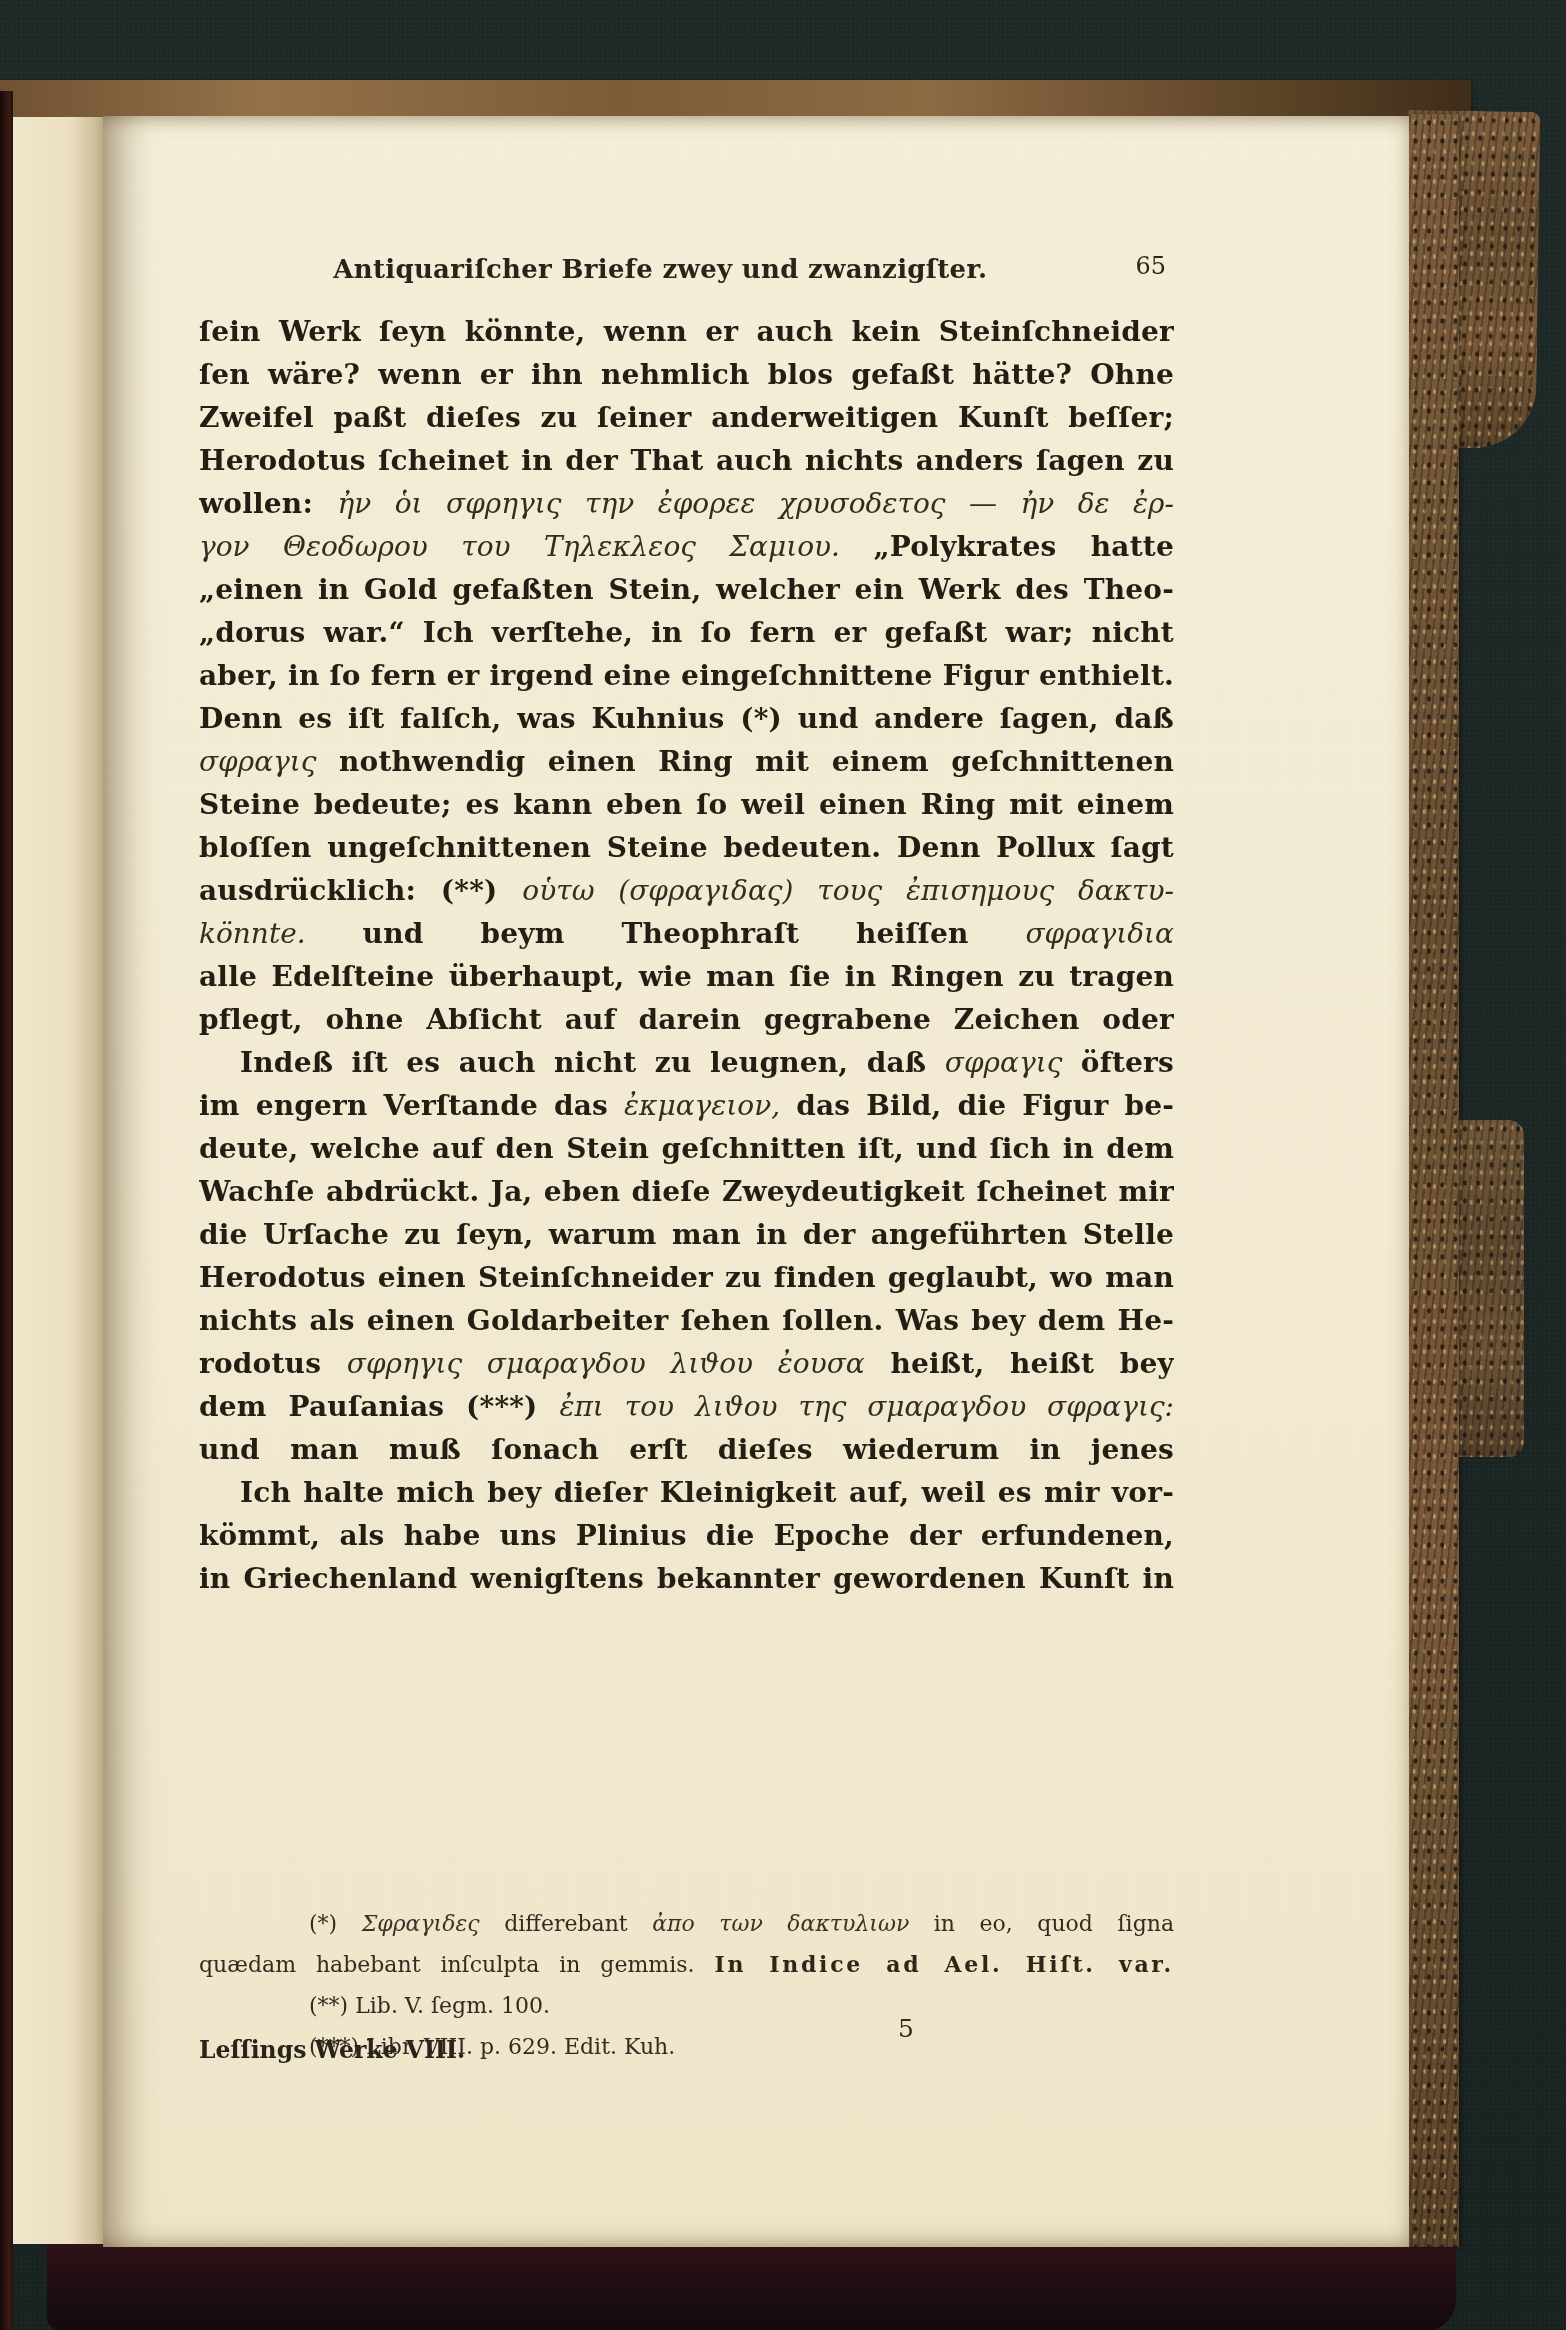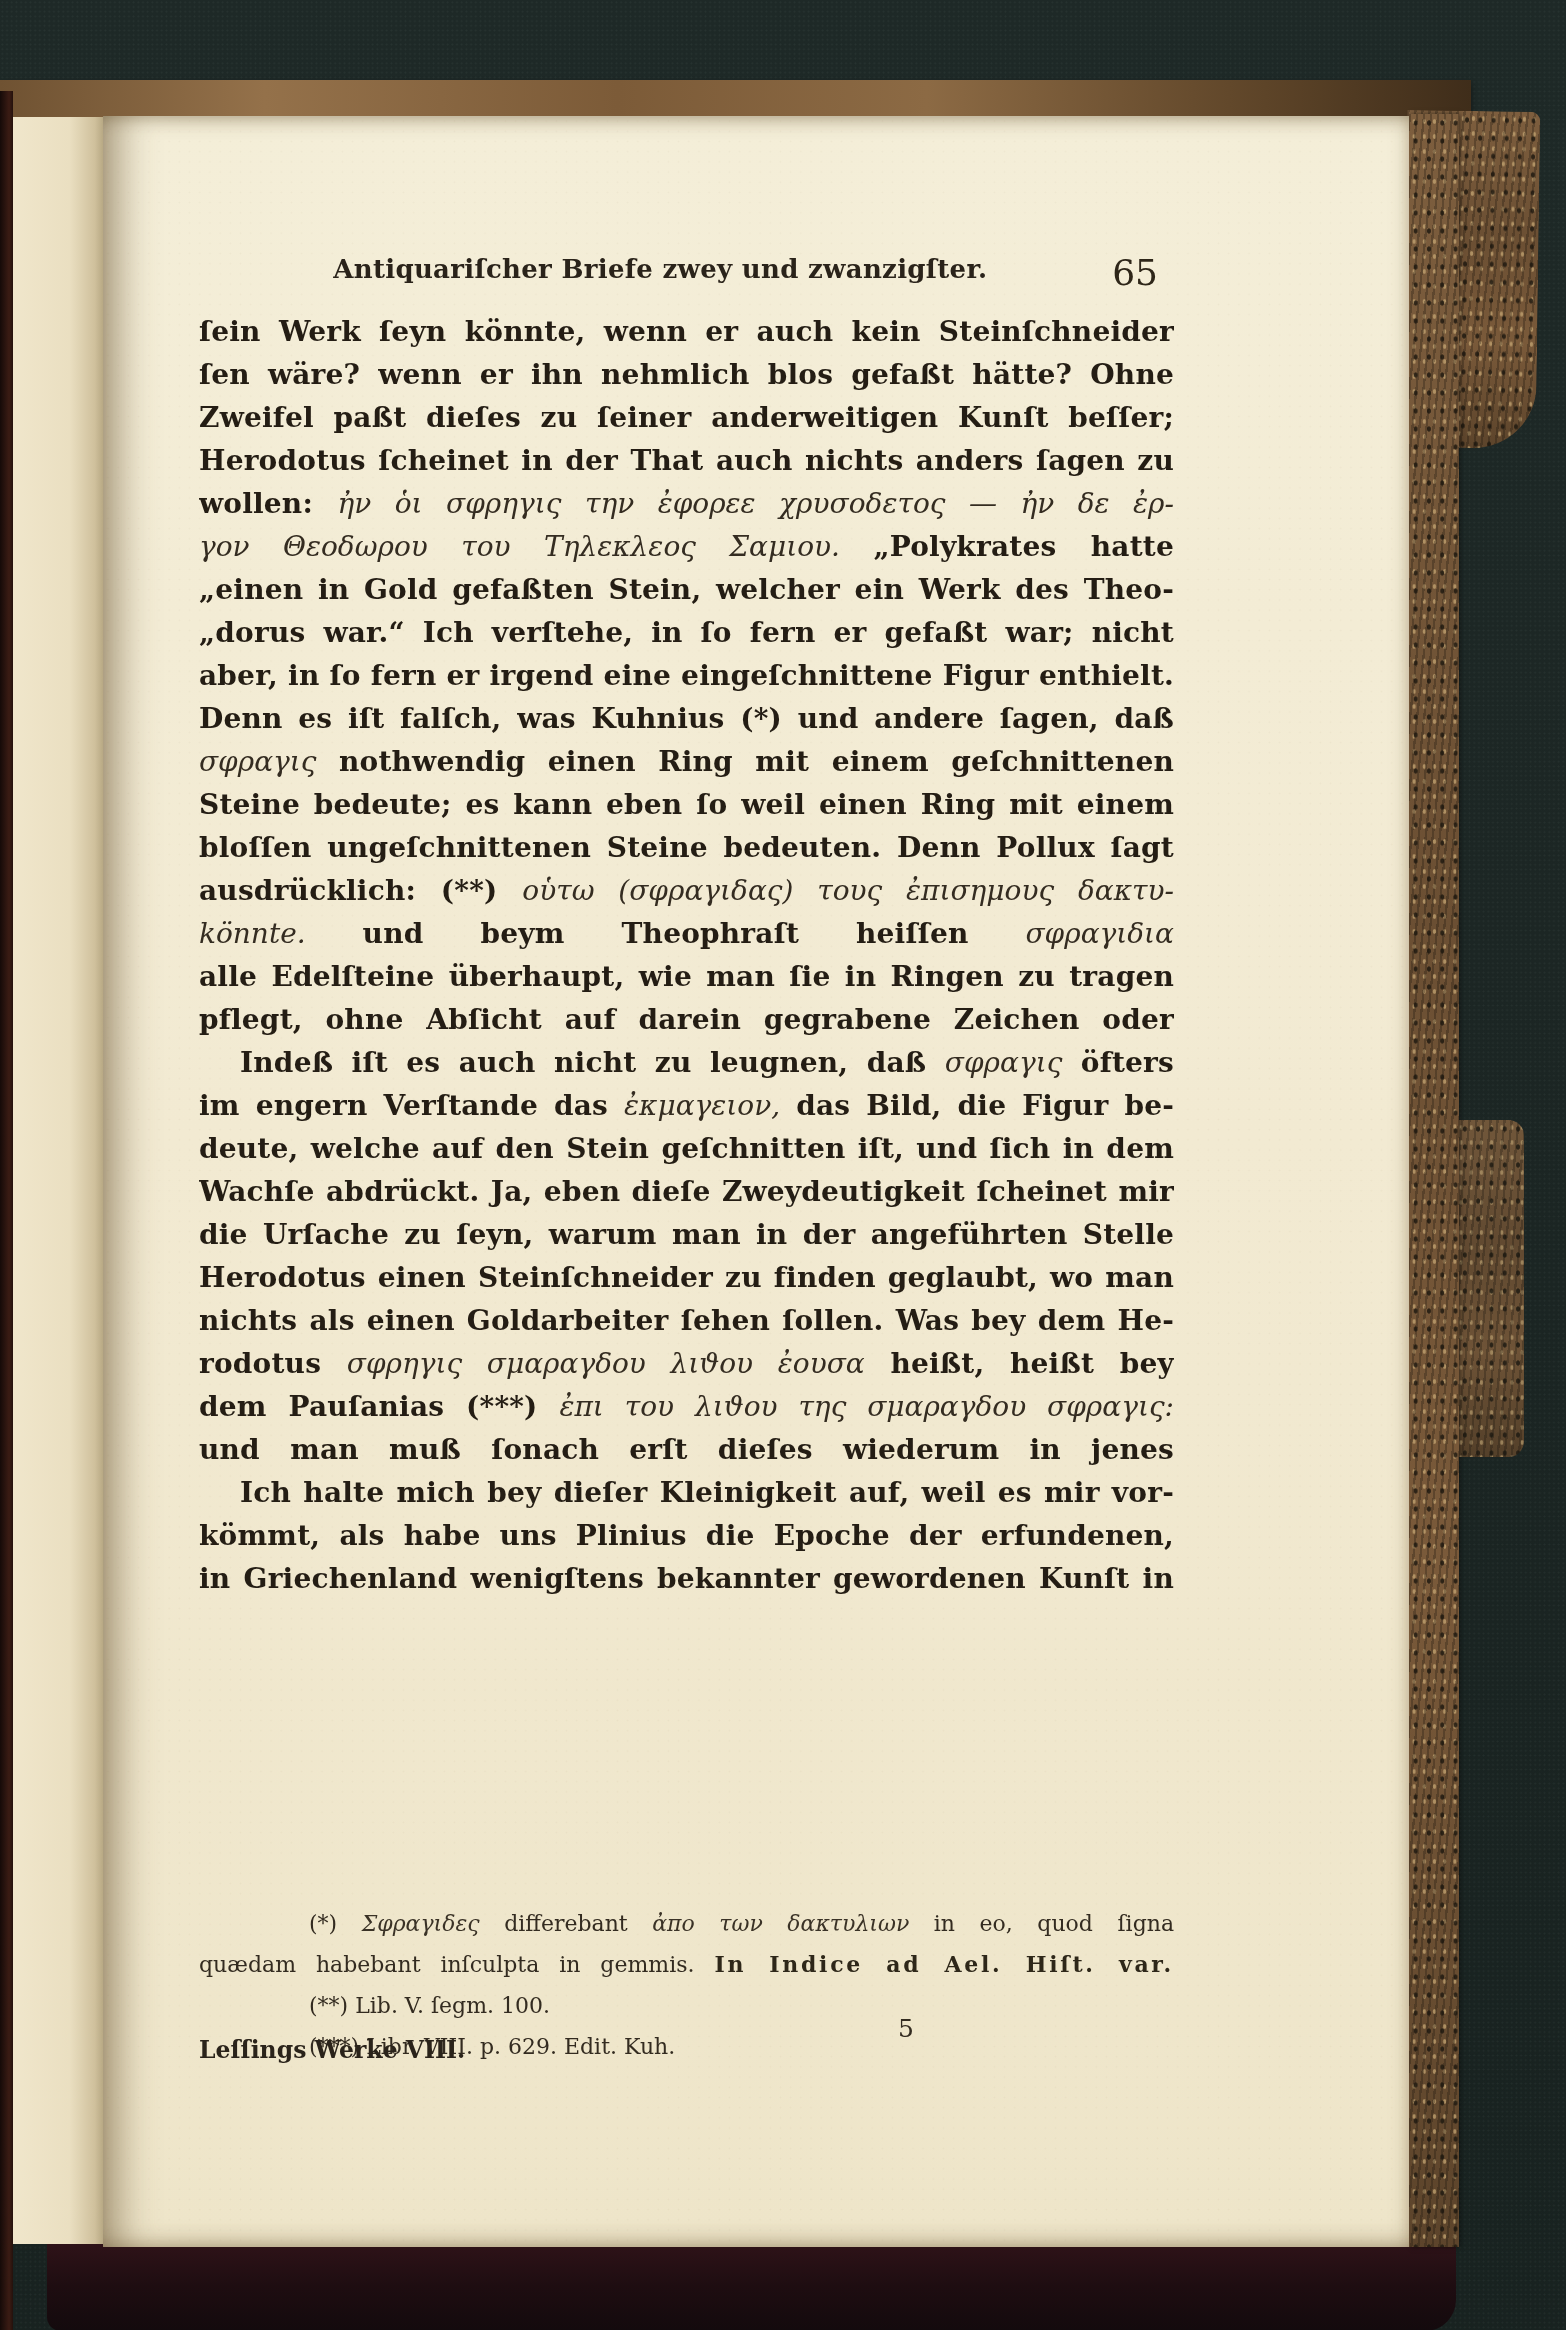--- a/index.html
+++ b/index.html
@@ -37,21 +37,21 @@
       radial-gradient(rgba(122,100,55,.05) 0.8px,rgba(0,0,0,0) 1px) 0 0/10.2px 10.2px,
       linear-gradient(180deg,#f4eed8,#f2ead2 48%,#eee5c9);
     box-shadow:inset 38px 0 38px -23.5px rgba(96,74,40,.55),
                inset -11px 0 20.4px -11px rgba(120,95,55,.38),
                inset 0 14px 20.4px -14px rgba(100,80,45,.5),
                inset 0 -17px 25px -17px rgba(100,80,45,.48);}
   .textarea{position:absolute;left:96px;top:0;width:975px;height:100%;color:#241d14;}
   .header{position:absolute;top:138px;left:0;width:100%;height:38px;}
   .header .t{position:absolute;left:50%;transform:translateX(-54%);white-space:nowrap;
     font-weight:bold;font-size:26px;letter-spacing:0.3px;color:#2a231a;}
-  .header .n{position:absolute;right:16px;top:-1.6px;font-size:36px;color:#2e2619;}
+  .header .n{position:absolute;right:8px;top:-1.6px;font-size:24px;color:#2e2619;}
   .bodytxt{position:absolute;top:194px;left:0;width:100%;font-size:28px;line-height:43px;}
   .line{height:43px;overflow:hidden;white-space:normal;}
   .line.j{text-align:justify;text-align-last:justify;}
   .line.ind{padding-left:41px;}
   .seg-de{font-weight:bold;letter-spacing:0.2px;color:#241d14;}
   .seg-gr{font-style:italic;font-weight:normal;color:#342c21;}
   .fns{position:absolute;top:1752px;left:0;width:100%;font-size:22px;line-height:41px;color:#332b20;margin-top:35px;}
   .fline{height:41px;overflow:hidden;}
   .fline.j{text-align:justify;text-align-last:justify;}
   .fline.ind{padding-left:110px;}

